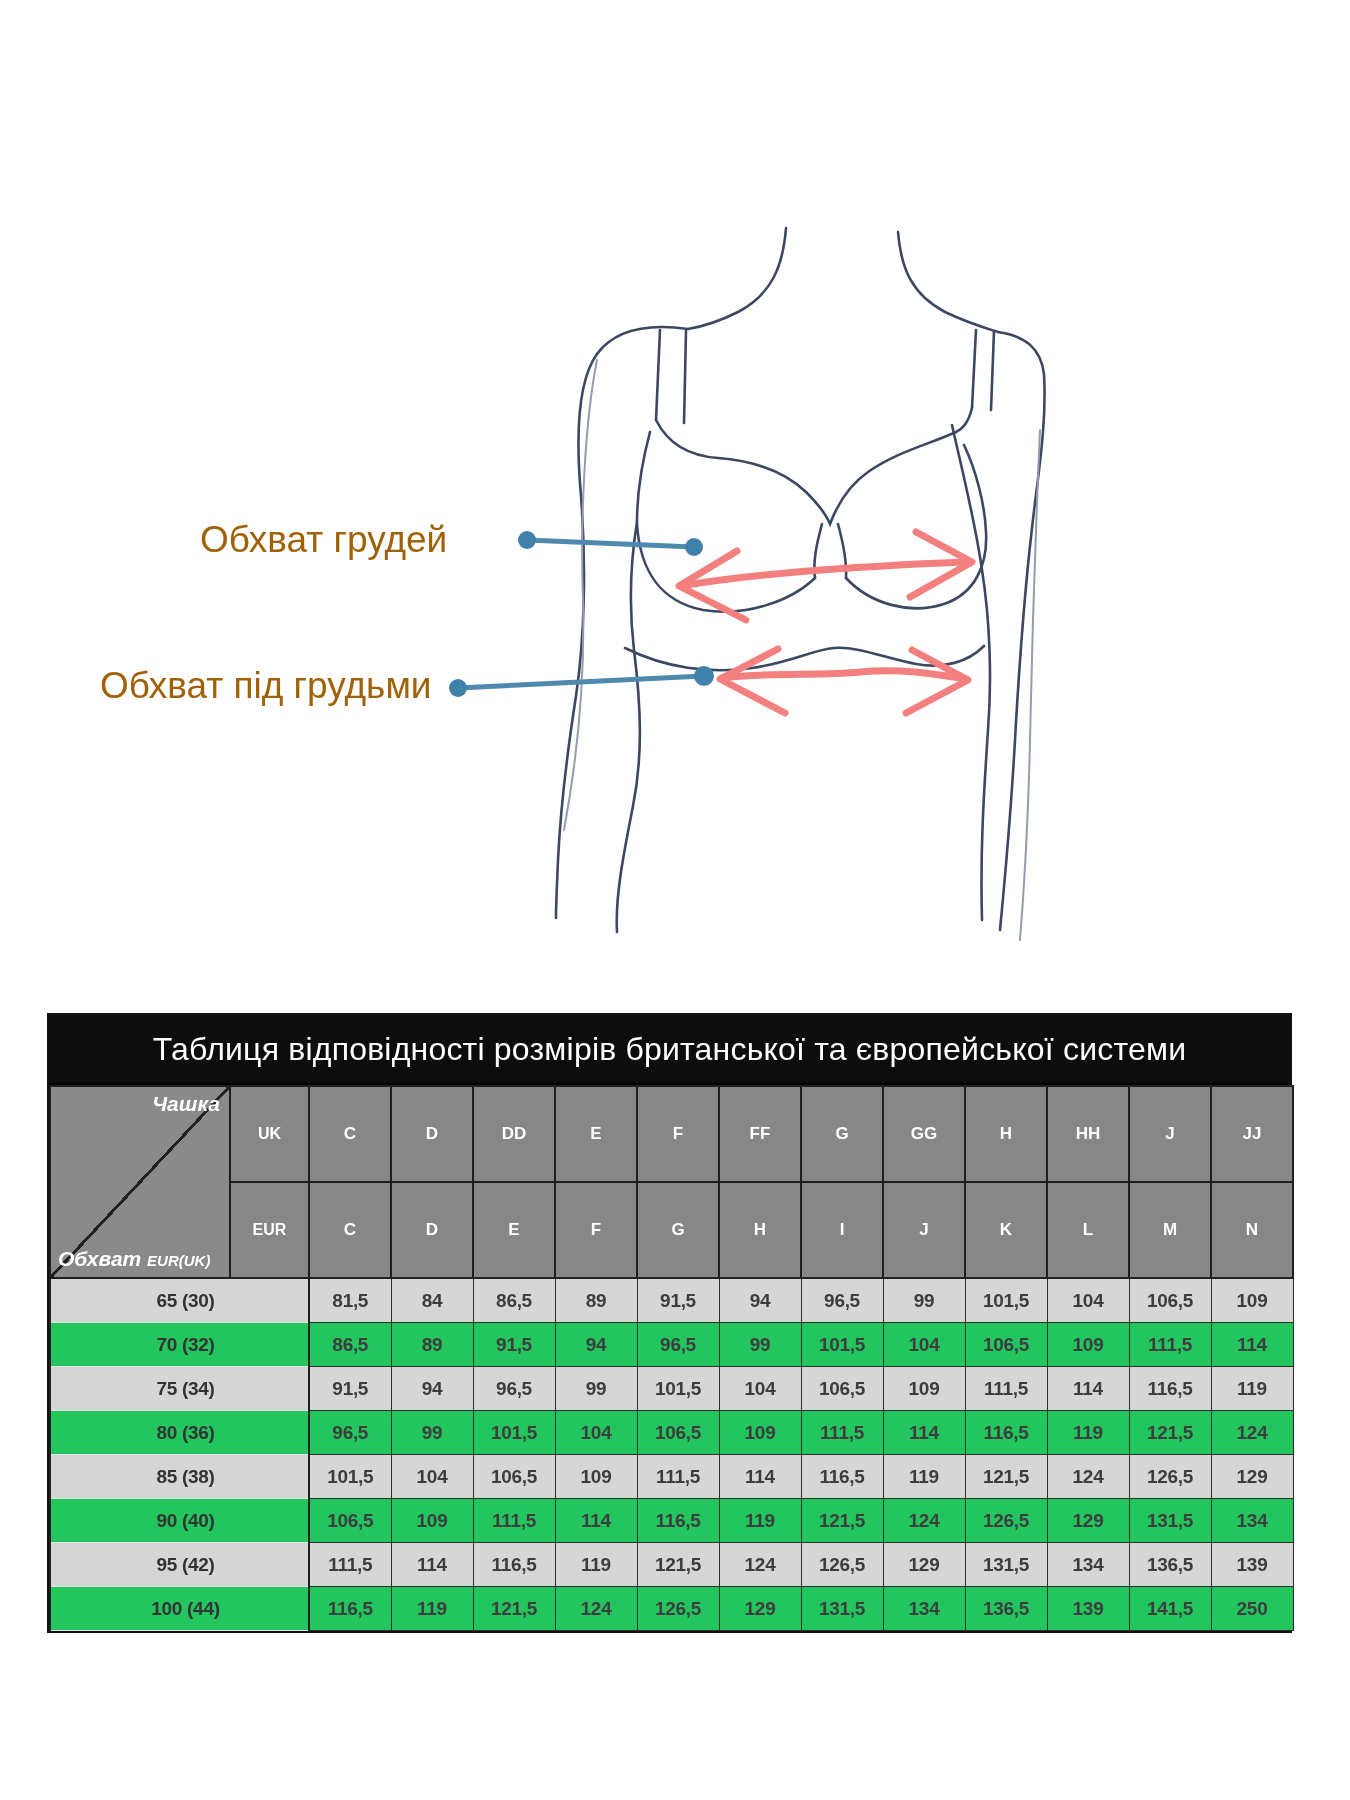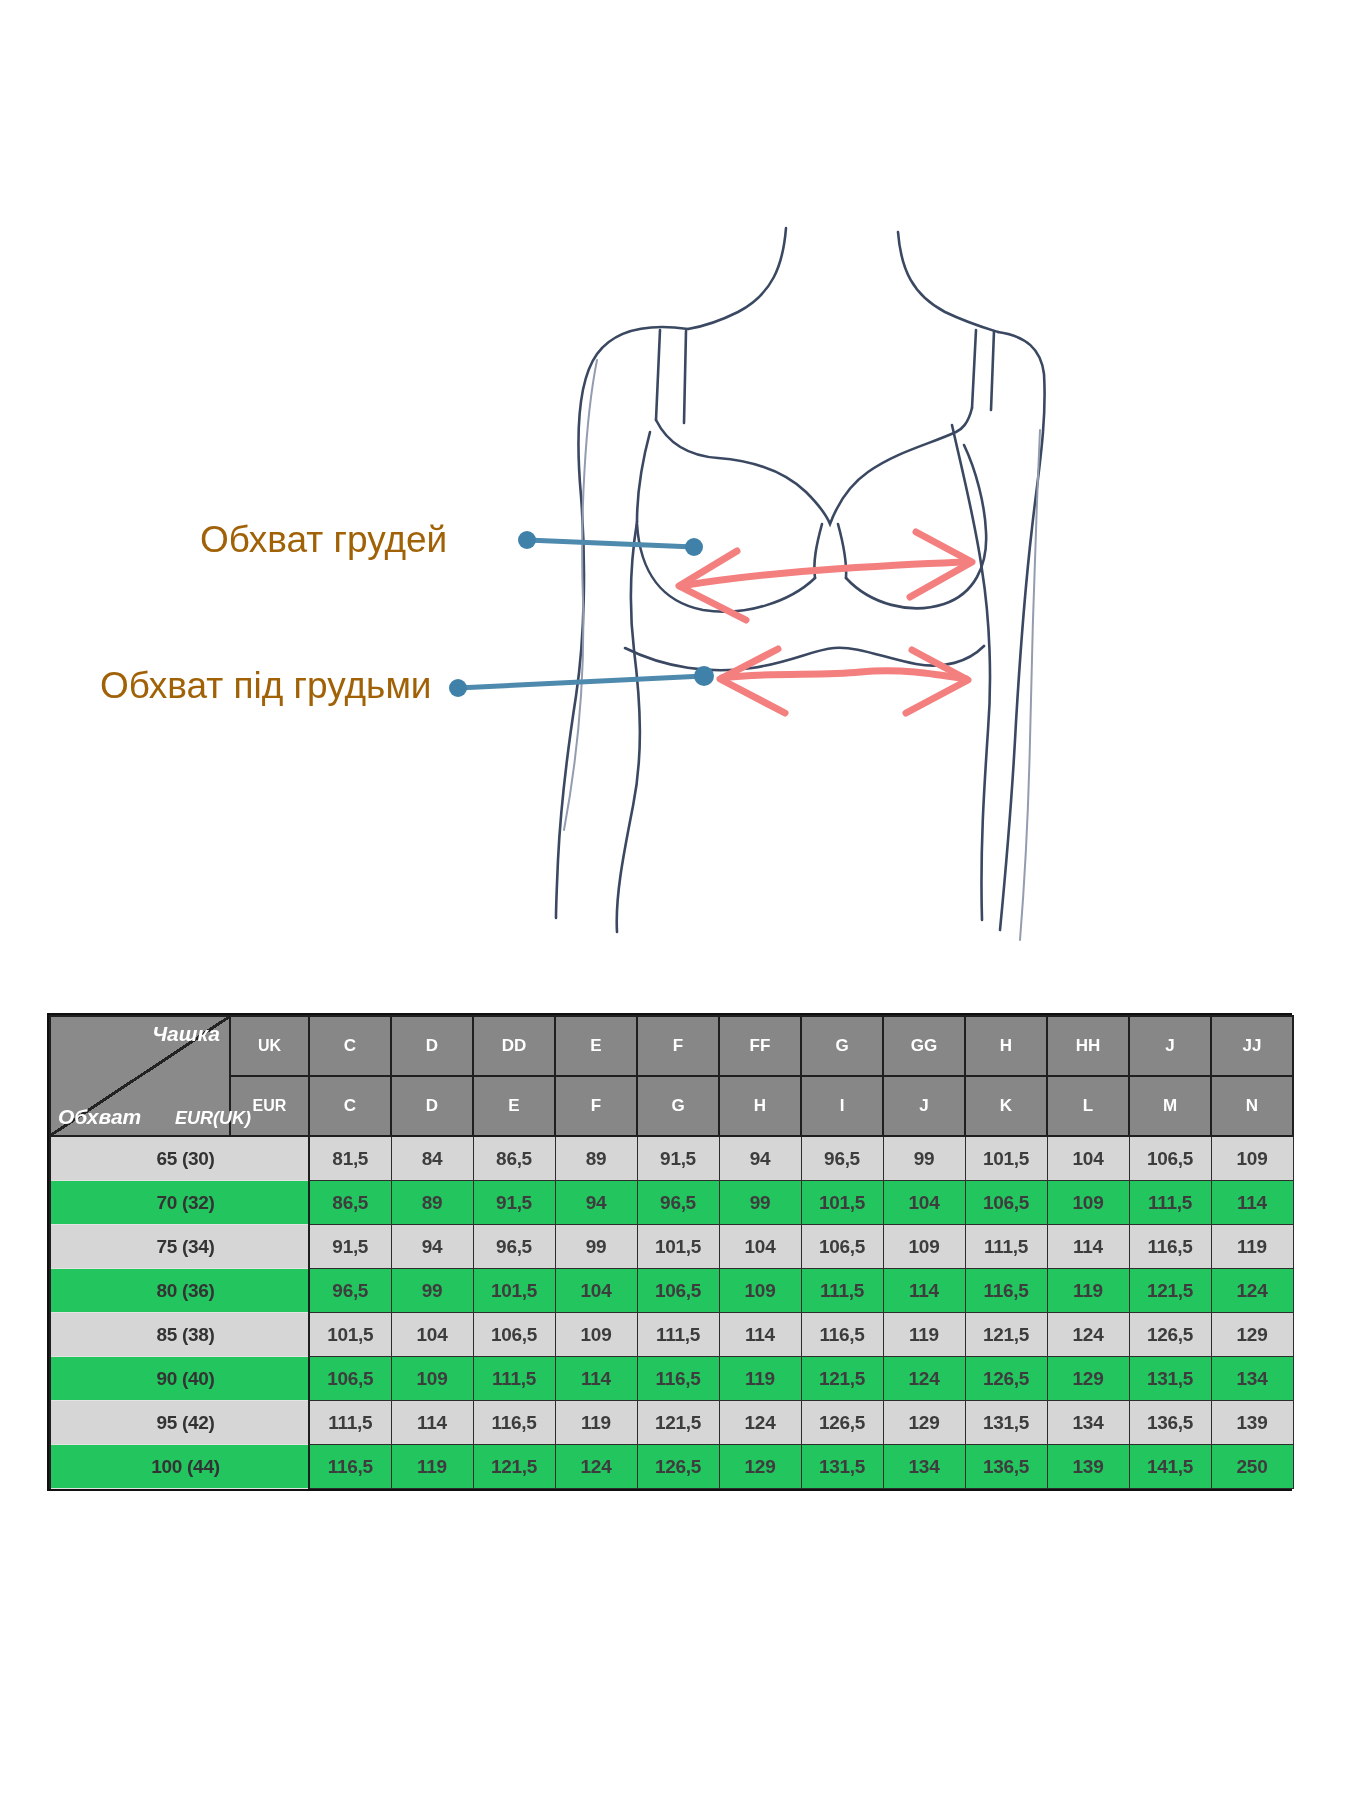--- a/index.html
+++ b/index.html
@@ -22,33 +22,33 @@
   }
   .tbl-title{
     height:68px;background:#0d0d0d;color:#ffffff;
     display:flex;align-items:center;justify-content:center;
     font-size:32px;letter-spacing:.2px;border-bottom:2px solid #000;
     white-space:nowrap;
   }
   table{border-collapse:collapse;width:100%;table-layout:fixed;}
   thead th{
     background:#878787;color:#ffffff;border:2px solid #1f1f1f;
-    font-size:17px;font-weight:700;height:58px;padding:0;
+    font-size:17px;font-weight:700;height:58px;padding:18px;
   }
   th.syscell{font-size:16px;}
   th.corner{position:relative;padding:0;background:#8a8a8a;font-style:italic;}
   .corner-diag{
     position:absolute;inset:0;
     background:linear-gradient(to bottom right,
       transparent calc(50% - 1.5px),#222 calc(50% - 1.5px),
       #222 calc(50% + 1.5px),transparent calc(50% + 1.5px));
   }
   .corner-top{position:absolute;top:5px;right:9px;font-size:21px;}
   .corner-bottom{position:absolute;bottom:6px;left:7px;font-size:21px;white-space:nowrap;}
-  .corner-sub{font-size:18px;margin-left:28px;}
+  .corner-sub{font-size:15px;}
   tbody td{
     height:43px;text-align:center;font-size:19px;font-weight:700;
     color:#3d3d3d;border:1.5px solid #2d2d2d;padding:0;letter-spacing:-.3px;
   }
   tbody td.rowlabel{
     border-left:2px solid #1f1f1f;border-right:2px solid #1f1f1f;
     border-top:1px solid #e3e3e3;border-bottom:1px solid #e3e3e3;
     font-size:19px;color:#333;padding-left:12px;
   }
   tr.gray td{background:#d6d6d6;}
@@ -111,20 +111,21 @@
       <path d="M 778,649 L 720,679 L 785,713"></path>
       <path d="M 912,650 L 968,680 L 906,713"></path>
     </g>
   </g>
 </svg>
 
 <div class="diagram-label" id="bust-label">Обхват грудей</div>
 <div class="diagram-label" id="underbust-label">Обхват під грудьми</div>
 
 <div class="size-table">
+  <div class="tbl-title">Таблиця відповідності розмірів британської та європейської системи</div>
   <table>
     <colgroup>
       <col style="width:180px">
         <col style="width:79px">
       <col span="12" style="width:82px">
     </colgroup>
     <thead>
       <tr class="hdr-row">
         <th class="corner" rowspan="2">
           <span class="corner-diag"></span>

